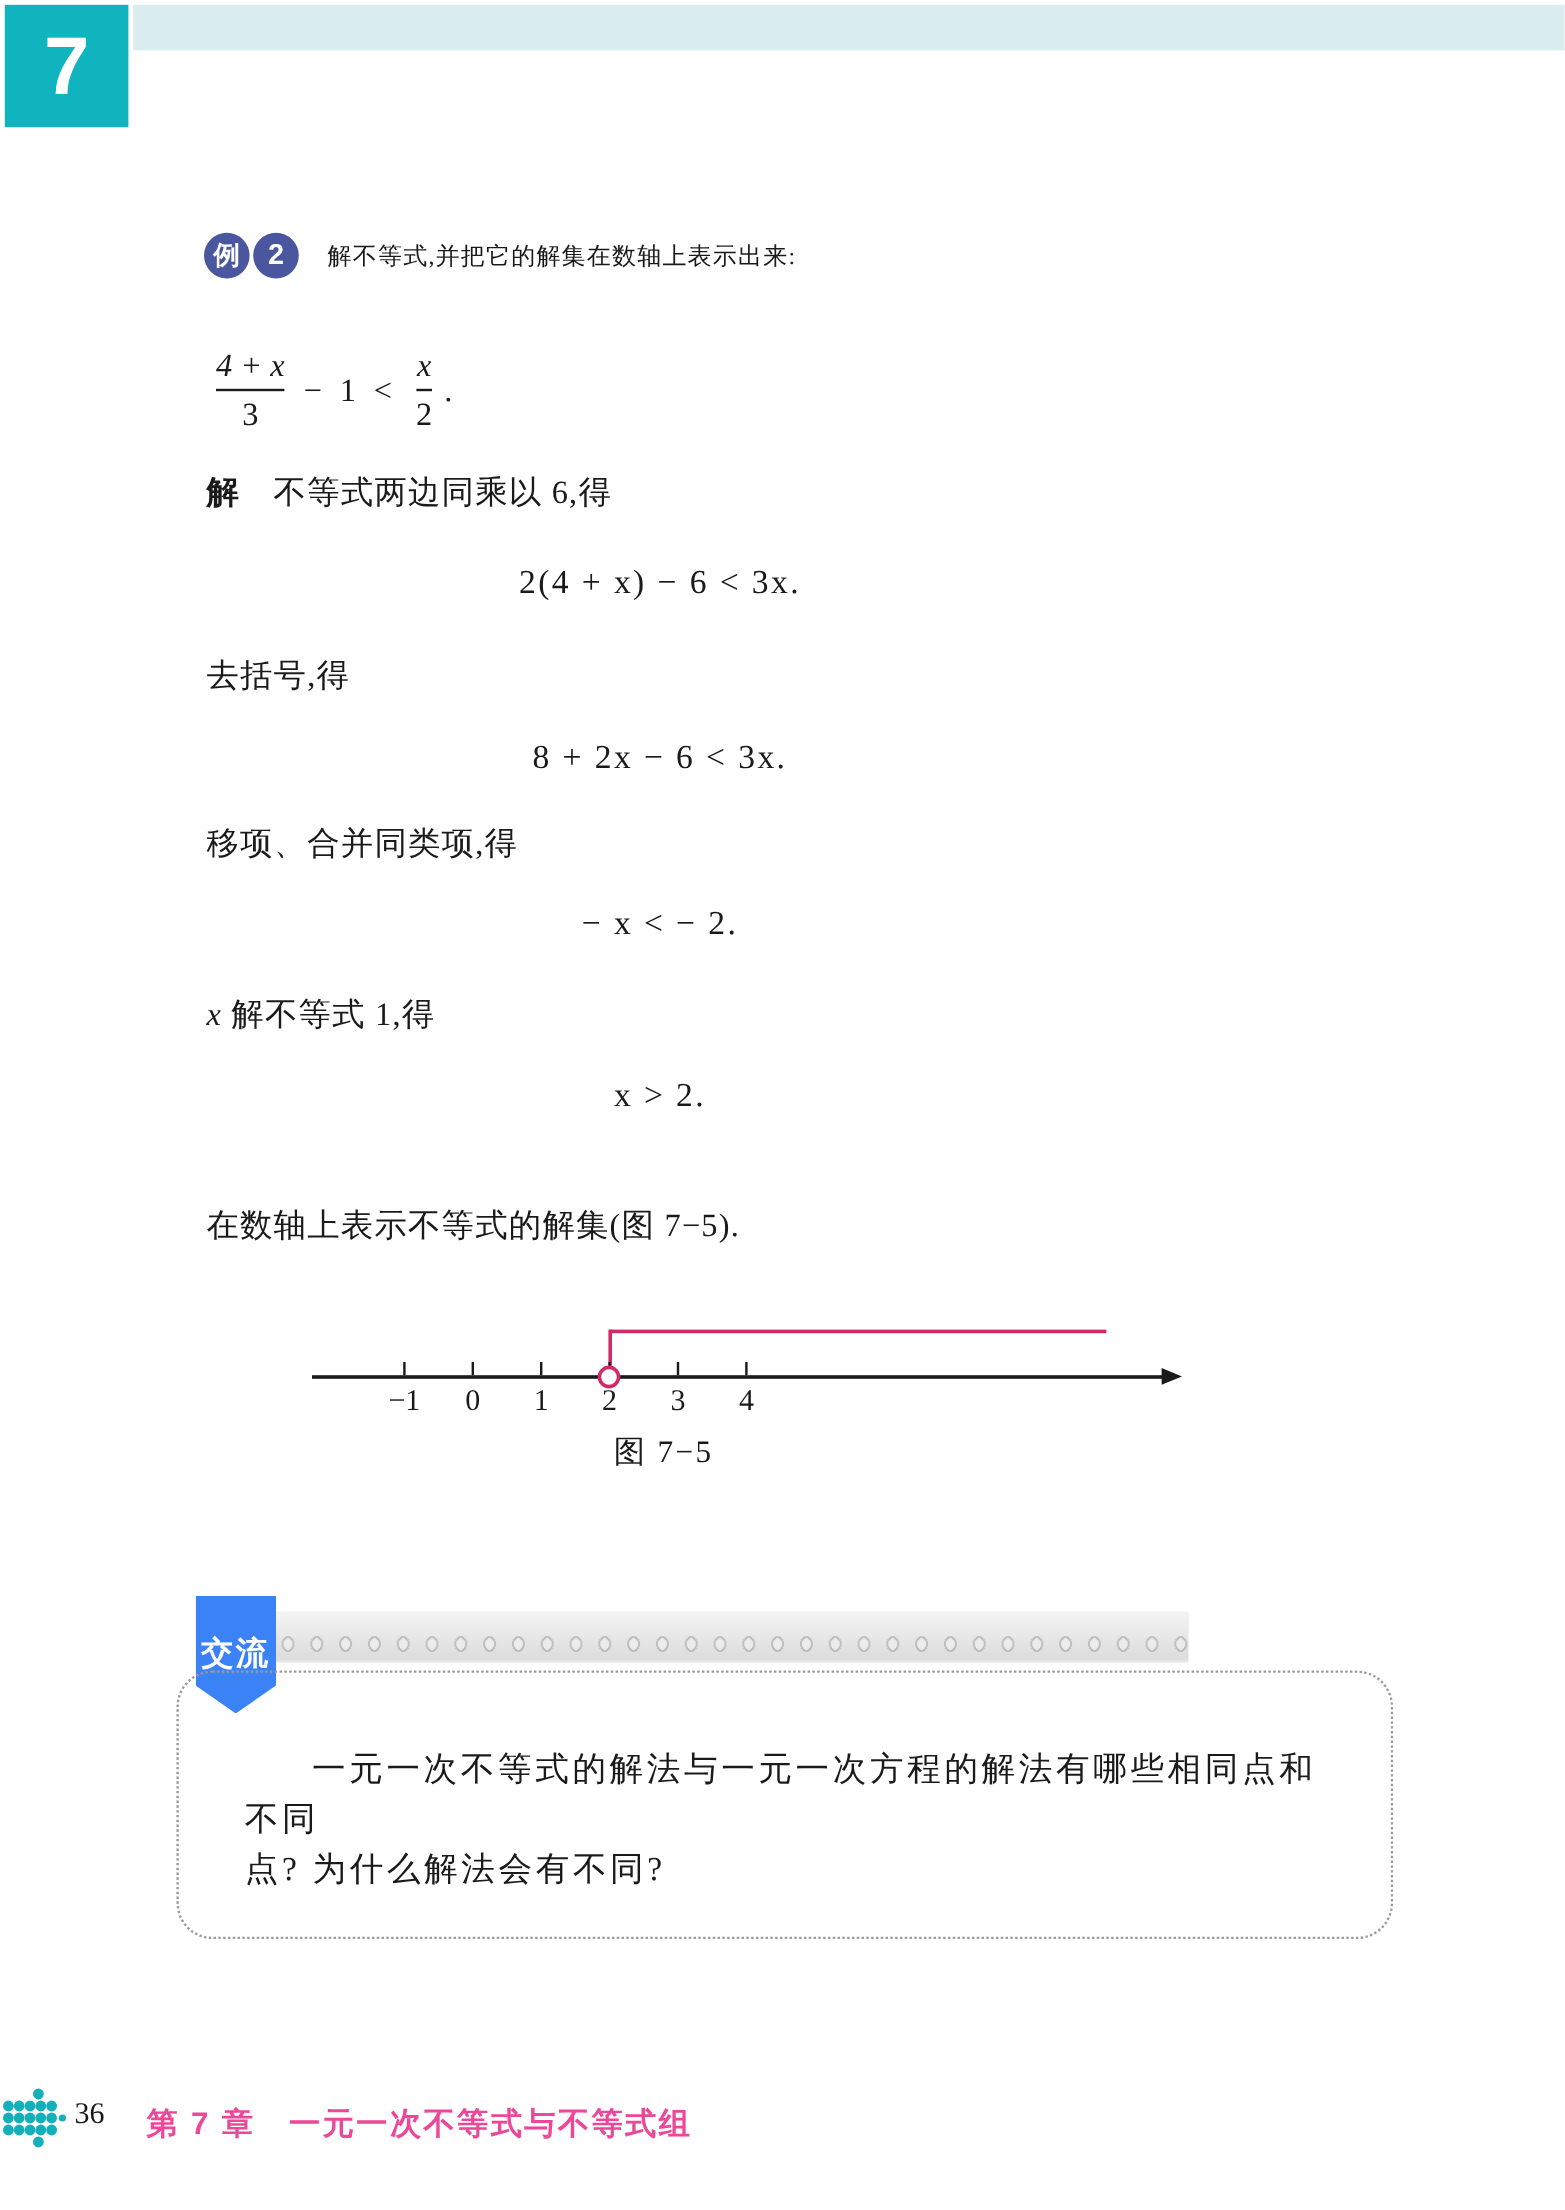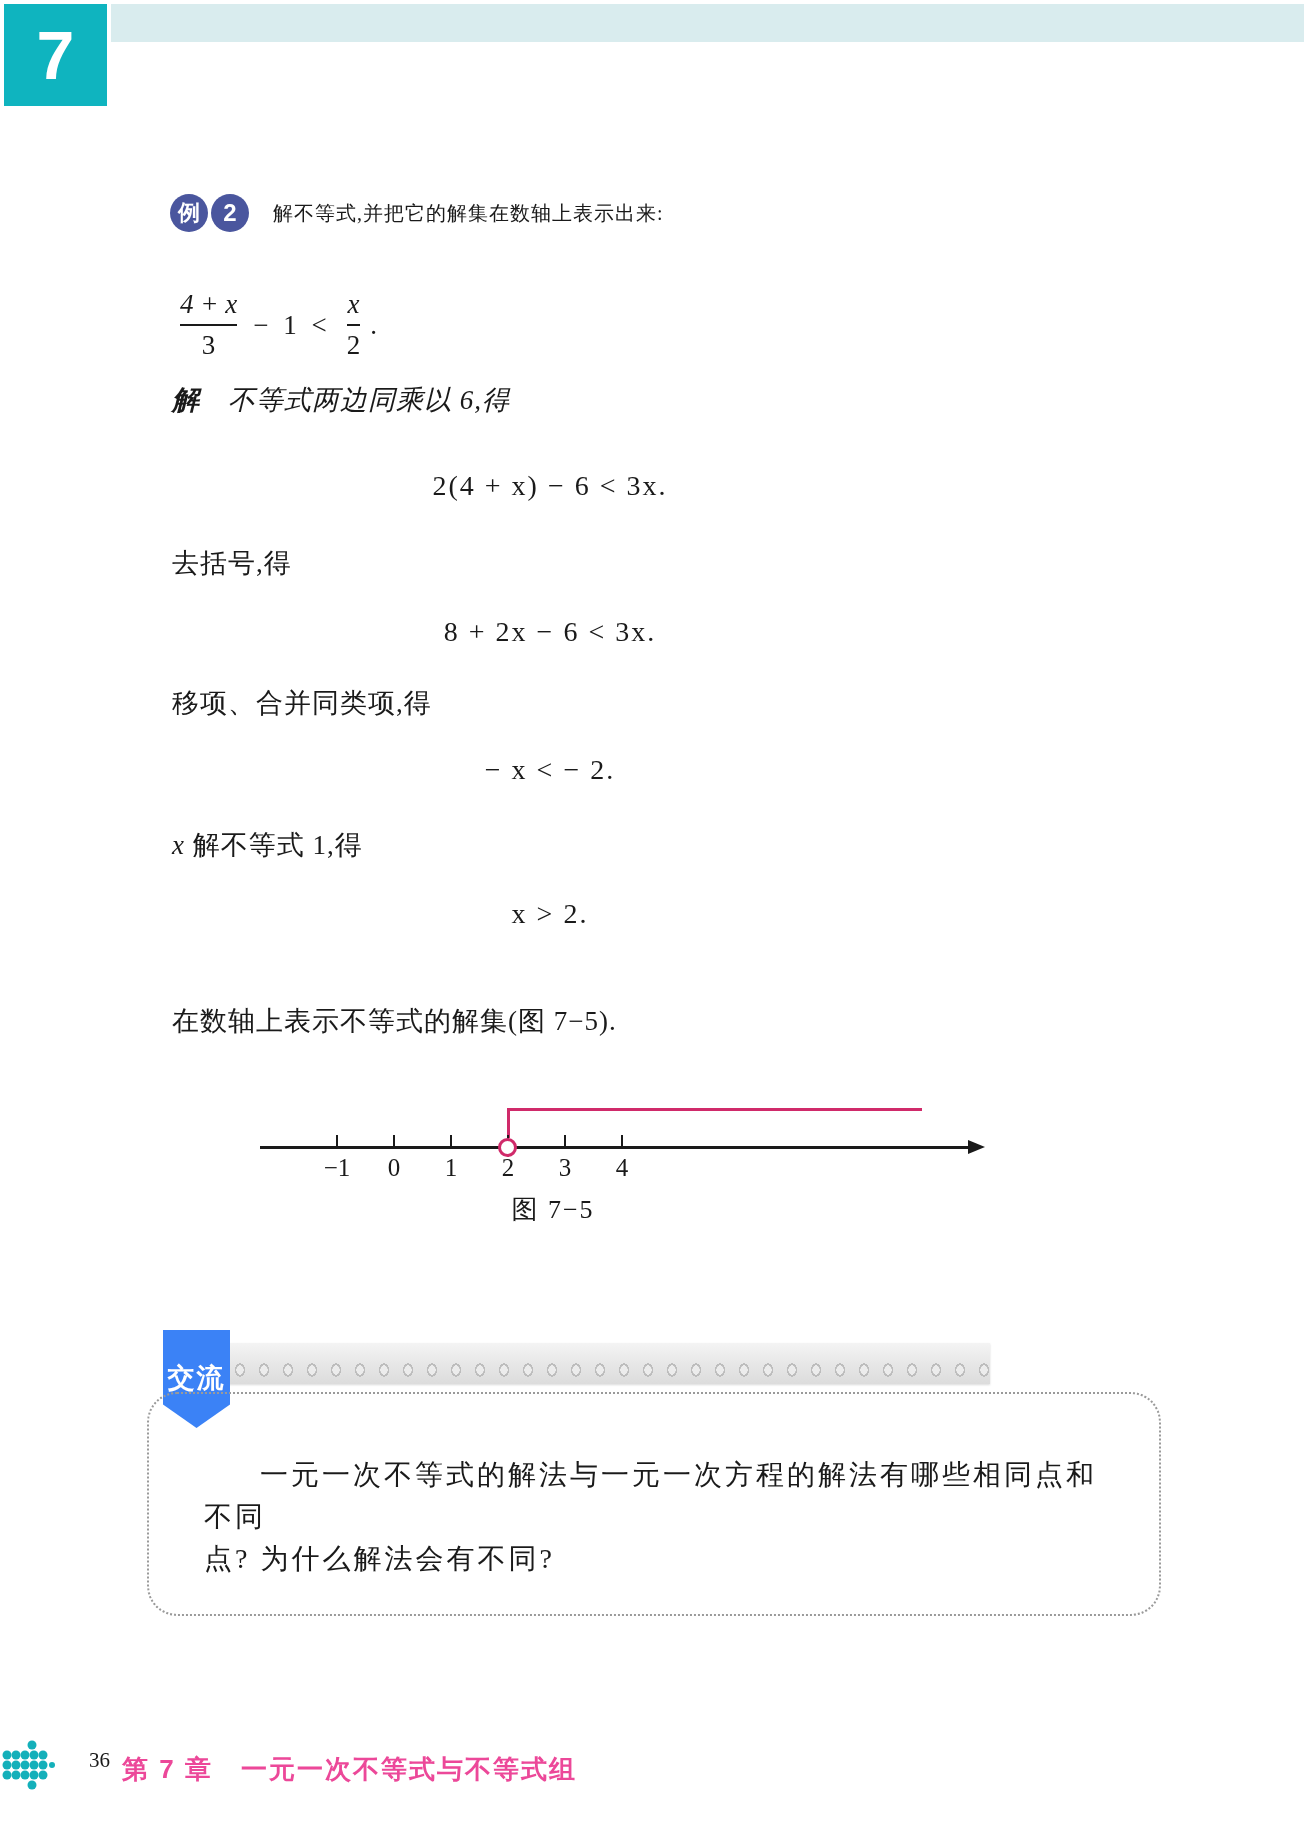--- a/index.html
+++ b/index.html
@@ -67,21 +67,21 @@
   }
   .disc-box{
     position:absolute;left:147px;top:1392px;width:1014px;height:224px;
     border:2px dotted #9a9a9a;border-radius:30px;box-sizing:border-box;
     padding:60px 55px 0 55px;
   }
   .disc-box p{margin:0;font-size:28px;line-height:42px;letter-spacing:3px;}
   .disc-box p.first{text-indent:2em;}
   
   .footer-dots{position:absolute;left:2px;top:1740px;}
-  .footer-page{position:absolute;left:62px;top:1748px;font-size:21px;margin-left:27px;}
+  .footer-page{position:absolute;left:62px;top:1748px;font-size:25px;}
   .footer-chapter{
     position:absolute;left:122px;top:1752px;color:#ec4899;
     font-family:"Liberation Sans", sans-serif;font-weight:bold;font-size:26px;letter-spacing:2px;
   }
 </style>
 </head>
 <body>
 
 <div id="page">
 
@@ -102,21 +102,21 @@
     </span>
     <span style="margin:0 6px;letter-spacing:4px;">− 1 &lt;</span>
     <span class="frac">
       <span class="var">x</span>
       <span class="bar"></span>
       <span>2</span>
     </span>
     <span>.</span>
   </div>
 
-  <div class="step-line" style="top:382px;font-style:italic;">
+  <div class="step-line" style="top:392px;">
     <span class="solve-label">解</span><span>不等式两边同乘以 6,得</span>
   </div>
   <div class="eq-center" style="top:470px;">2(4 + x) − 6 &lt; 3x.</div>
 
   <div class="step-line" style="top:545px;">去括号,得</div>
   <div class="eq-center" style="top:616px;">8 + 2x − 6 &lt; 3x.</div>
 
   <div class="step-line" style="top:685px;">移项、合并同类项,得</div>
   <div class="eq-center" style="top:754px;">− x &lt; − 2.</div>
 

